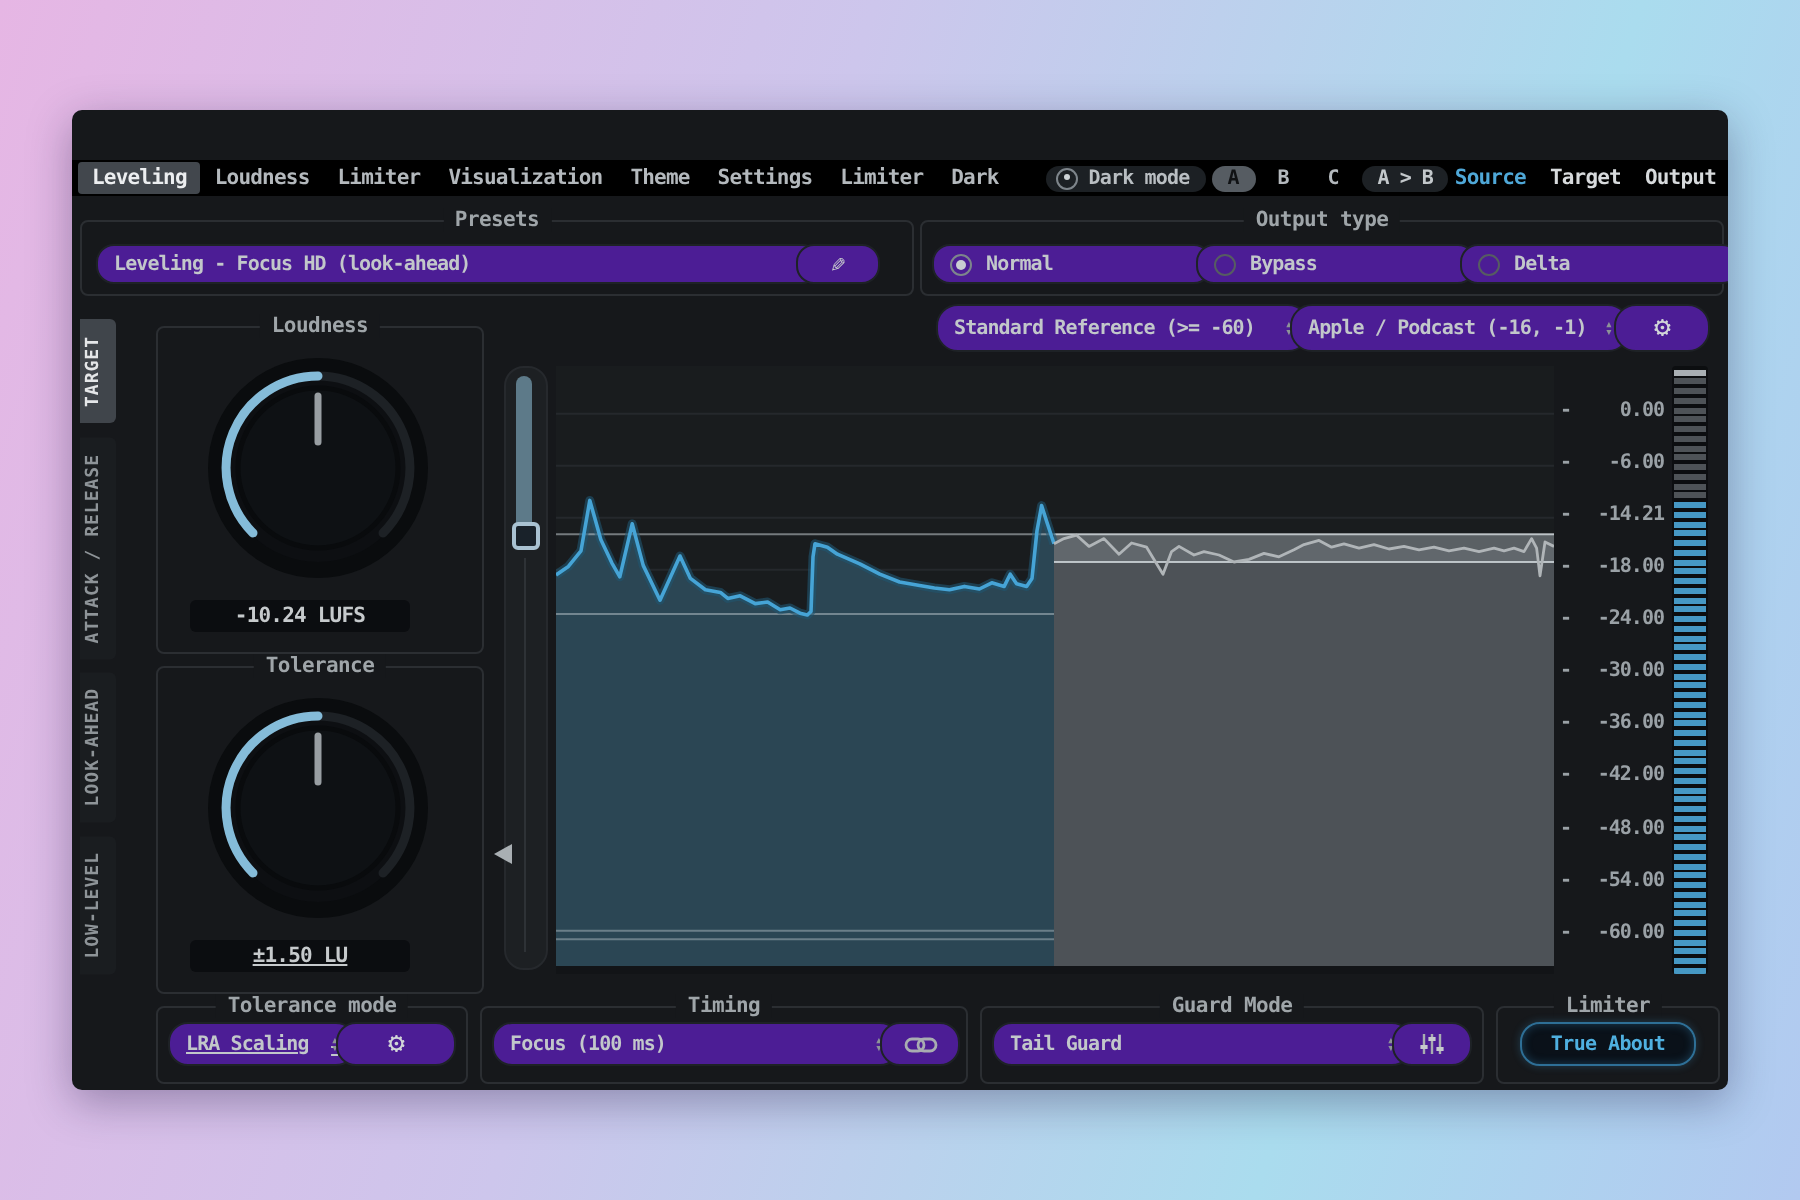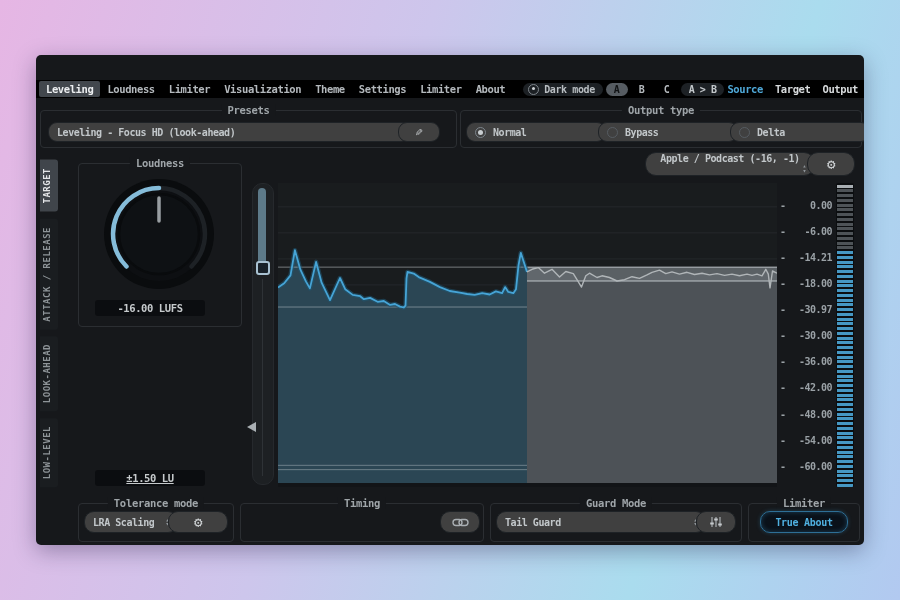--- a/index.html
+++ b/index.html
@@ -25,21 +25,21 @@
   .ab{min-width:12px;text-align:center;padding:1px 5px;border-radius:7px;font-size:10px;font-weight:bold;color:#b4b9bd;cursor:pointer;}
   .ab.active{background:#565c62;color:#101214;}
   .ab-compare{padding:1px 8px;border-radius:7px;background:#1d2125;font-size:10px;font-weight:bold;color:#c3c8cb;letter-spacing:-0.5px;cursor:pointer;}
   .view{font-size:10.5px;font-weight:bold;color:#d7dadc;letter-spacing:-0.4px;cursor:pointer;}
   .view.accent{color:#4fa8d8;}
   
   .gbox{position:absolute;border:1px solid #2b2e32;border-radius:4px;}
   .glabel{position:absolute;top:-7px;left:50%;transform:translateX(-50%);background:#16181b;padding:0 6px;
     font-size:10.5px;font-weight:bold;color:#9fa5a9;letter-spacing:-0.3px;white-space:nowrap;}
   
-  .pill{position:absolute;background:#404040;border:1px solid #1e2226;border-radius:9px;display:flex;align-items:center;
+  .pill{position:absolute;background:#4c1d95;border:1px solid #1e2226;border-radius:9px;display:flex;align-items:center;
     padding:0 8px;font-size:10px;font-weight:bold;color:#c2c7ca;letter-spacing:-0.45px;cursor:pointer;overflow:hidden;white-space:nowrap;text-align:center;}
   .pill .txt{overflow:hidden;text-overflow:ellipsis;}
   .updn{display:flex;flex-direction:column;align-items:center;margin-left:auto;color:#8d9398;font-size:6.5px;line-height:4.5px;padding-left:4px;}
   .iconbtn{justify-content:center;padding:0;}
   .pencil{font-size:12px;color:#c6cacd;transform:scaleX(-1);display:inline-block;}
   .gear{font-size:14px;color:#d2d6d8;line-height:1;}
   
   .radio{display:flex;align-items:center;gap:7px;}
   .rdot{width:9px;height:9px;border-radius:50%;border:1.5px solid #565c62;position:relative;flex:none;}
   .radio.sel .rdot{border-color:#7d858c;}
@@ -84,21 +84,21 @@
 
     <div class="menubar">
       <div class="menu-left" id="menu-left">
           <span class="mi active">Leveling</span>
           <span class="mi">Loudness</span>
           <span class="mi">Limiter</span>
           <span class="mi">Visualization</span>
           <span class="mi">Theme</span>
           <span class="mi">Settings</span>
           <span class="mi">Limiter</span>
-          <span class="mi">About</span>
+          <span class="mi">Dark</span>
         </div>
       <div class="menu-right">
         <div class="darkmode">
           <span class="dm-circle"></span>
           <span>Dark mode</span>
         </div>
         <div id="ab-buttons" style="display:flex;gap:3px;">
             <span class="ab active">A</span>
             <span class="ab">B</span>
             <span class="ab">C</span>
@@ -137,21 +137,28 @@
         <div class="pill radio" style="left: 562px; top: 67px; width: 122px; height: 18px;">
           <span class="rdot"></span>
           <span>Bypass</span>
         </div>
         <div class="pill radio" style="left: 694px; top: 67px; width: 122px; height: 18px;">
           <span class="rdot"></span>
           <span>Delta</span>
         </div>
       </div>
 
-    <div class="pill" style="left:609px;top:97px;width:152px;height:22px;border-radius:11px;flex-direction:column;">
+    <div class="pill" style="left:432px;top:97px;width:169px;height:22px;border-radius:11px;">
+      <span class="txt">Standard Reference (&gt;= -60)</span>
+      <span class="updn">
+        <span>▴</span>
+          <span>▾</span>
+      </span>
+    </div>
+    <div class="pill" style="left:609px;top:97px;width:152px;height:22px;border-radius:11px;">
       <span class="txt">Apple / Podcast (-16, -1)</span>
       <span class="updn">
         <span>▴</span>
           <span>▾</span>
       </span>
     </div>
     <div class="pill iconbtn" style="left:771px;top:97px;width:46px;height:22px;border-radius:11px;">
       <span class="gear">⚙</span>
     </div>
 
@@ -167,22 +174,34 @@
       <svg width="120" height="120" viewBox="-60 -60 120 120" style="position:absolute;left:20px;top:10px;">
         <circle r="55" fill="#0a0c0e"></circle>
         <circle r="47" fill="#0d0f12"></circle>
         <path d="M 0 -46 A 46 46 0 0 1 32.5 32.5" fill="none" stroke="#1d2125" stroke-width="4.5" stroke-linecap="round"></path>
         <path d="M -32.5 32.5 A 46 46 0 0 1 0 -46" fill="none" stroke="#85bcd9" stroke-width="4.5" stroke-linecap="round"></path>
         <circle r="40" fill="#0e1114"></circle>
         <circle r="40" fill="none" stroke="#090b0d" stroke-width="2.5"></circle>
         <line x1="0" y1="-36" x2="0" y2="-13" stroke="#989ea2" stroke-width="3.5" stroke-linecap="round"></line>
       </svg>
     </div>
-    <div class="kvalue" style="top:245px;">-16.00 LUFS</div>
-
+    <div class="kvalue" style="top:245px;">-10.24 LUFS</div>
+
+    <div class="gbox" style="left:42px;top:278px;width:162px;height:162px;">
+      <span class="glabel">Tolerance</span>
+      <svg width="120" height="120" viewBox="-60 -60 120 120" style="position:absolute;left:20px;top:10px;">
+        <circle r="55" fill="#0a0c0e"></circle>
+        <circle r="47" fill="#0d0f12"></circle>
+        <path d="M 0 -46 A 46 46 0 0 1 32.5 32.5" fill="none" stroke="#1d2125" stroke-width="4.5" stroke-linecap="round"></path>
+        <path d="M -32.5 32.5 A 46 46 0 0 1 0 -46" fill="none" stroke="#85bcd9" stroke-width="4.5" stroke-linecap="round"></path>
+        <circle r="40" fill="#0e1114"></circle>
+        <circle r="40" fill="none" stroke="#090b0d" stroke-width="2.5"></circle>
+        <line x1="0" y1="-36" x2="0" y2="-13" stroke="#989ea2" stroke-width="3.5" stroke-linecap="round"></line>
+      </svg>
+    </div>
     <div class="kvalue" style="top:415px;text-decoration:underline;">±1.50 LU</div>
 
     <div class="vslider">
       <div class="vs-fill"></div>
       <div class="vs-handle"></div>
       <div class="vs-line"></div>
       <div class="vs-marker"></div>
     </div>
 
     <div class="chart">
@@ -227,21 +246,21 @@
         <div class="axrow" style="top: 69.3916px;">
           <span class="axdash">-</span>
           <span class="axval">-14.21</span>
         </div>
         <div class="axrow" style="top: 95.4116px;">
           <span class="axdash">-</span>
           <span class="axval">-18.00</span>
         </div>
         <div class="axrow" style="top: 121.432px;">
           <span class="axdash">-</span>
-          <span class="axval">-30.97</span>
+          <span class="axval">-24.00</span>
         </div>
         <div class="axrow" style="top: 147.451px;">
           <span class="axdash">-</span>
           <span class="axval">-30.00</span>
         </div>
         <div class="axrow" style="top: 173.471px;">
           <span class="axdash">-</span>
           <span class="axval">-36.00</span>
         </div>
         <div class="axrow" style="top: 199.491px;">
@@ -325,33 +344,40 @@
         <div class="seg" style="top: 281.75px; background: rgb(70, 152, 196);"></div>
         <div class="seg" style="top: 286.5px; background: rgb(70, 152, 196);"></div>
         <div class="seg" style="top: 291.25px; background: rgb(70, 152, 196);"></div>
         <div class="seg" style="top: 296px; background: rgb(70, 152, 196);"></div>
         <div class="seg" style="top: 300.75px; background: rgb(70, 152, 196);"></div>
       </div>
 
     <div class="gbox" style="left:42px;top:448px;width:154px;height:37px;">
       <span class="glabel">Tolerance mode</span>
     </div>
-    <div class="pill" style="left:48px;top:456px;width:76px;height:20px;border-radius:10px;">
+    <div class="pill" style="left:48px;top:456px;width:76px;height:20px;border-radius:10px;text-decoration:underline;">
       <span class="txt">LRA Scaling</span>
       <span class="updn">
         <span>▴</span>
           <span>▾</span>
       </span>
     </div>
     <div class="pill iconbtn" style="left:132px;top:456px;width:58px;height:20px;border-radius:10px;">
       <span class="gear">⚙</span>
     </div>
 
     <div class="gbox" style="left:204px;top:448px;width:242px;height:37px;">
       <span class="glabel">Timing</span>
+    </div>
+    <div class="pill" style="left:210px;top:456px;width:186px;height:20px;border-radius:10px;">
+      <span class="txt">Focus (100 ms)</span>
+      <span class="updn">
+        <span>▴</span>
+          <span>▾</span>
+      </span>
     </div>
     <div class="pill iconbtn" style="left:404px;top:456px;width:38px;height:20px;border-radius:10px;">
       <svg width="17" height="11" viewBox="0 0 17 11">
         <rect x="1" y="2.5" width="9" height="6" rx="3" fill="none" stroke="#a8adb1" stroke-width="1.4"></rect>
         <rect x="7" y="2.5" width="9" height="6" rx="3" fill="none" stroke="#a8adb1" stroke-width="1.4"></rect>
       </svg>
     </div>
 
     <div class="gbox" style="left:454px;top:448px;width:250px;height:37px;">
       <span class="glabel">Guard Mode</span>

